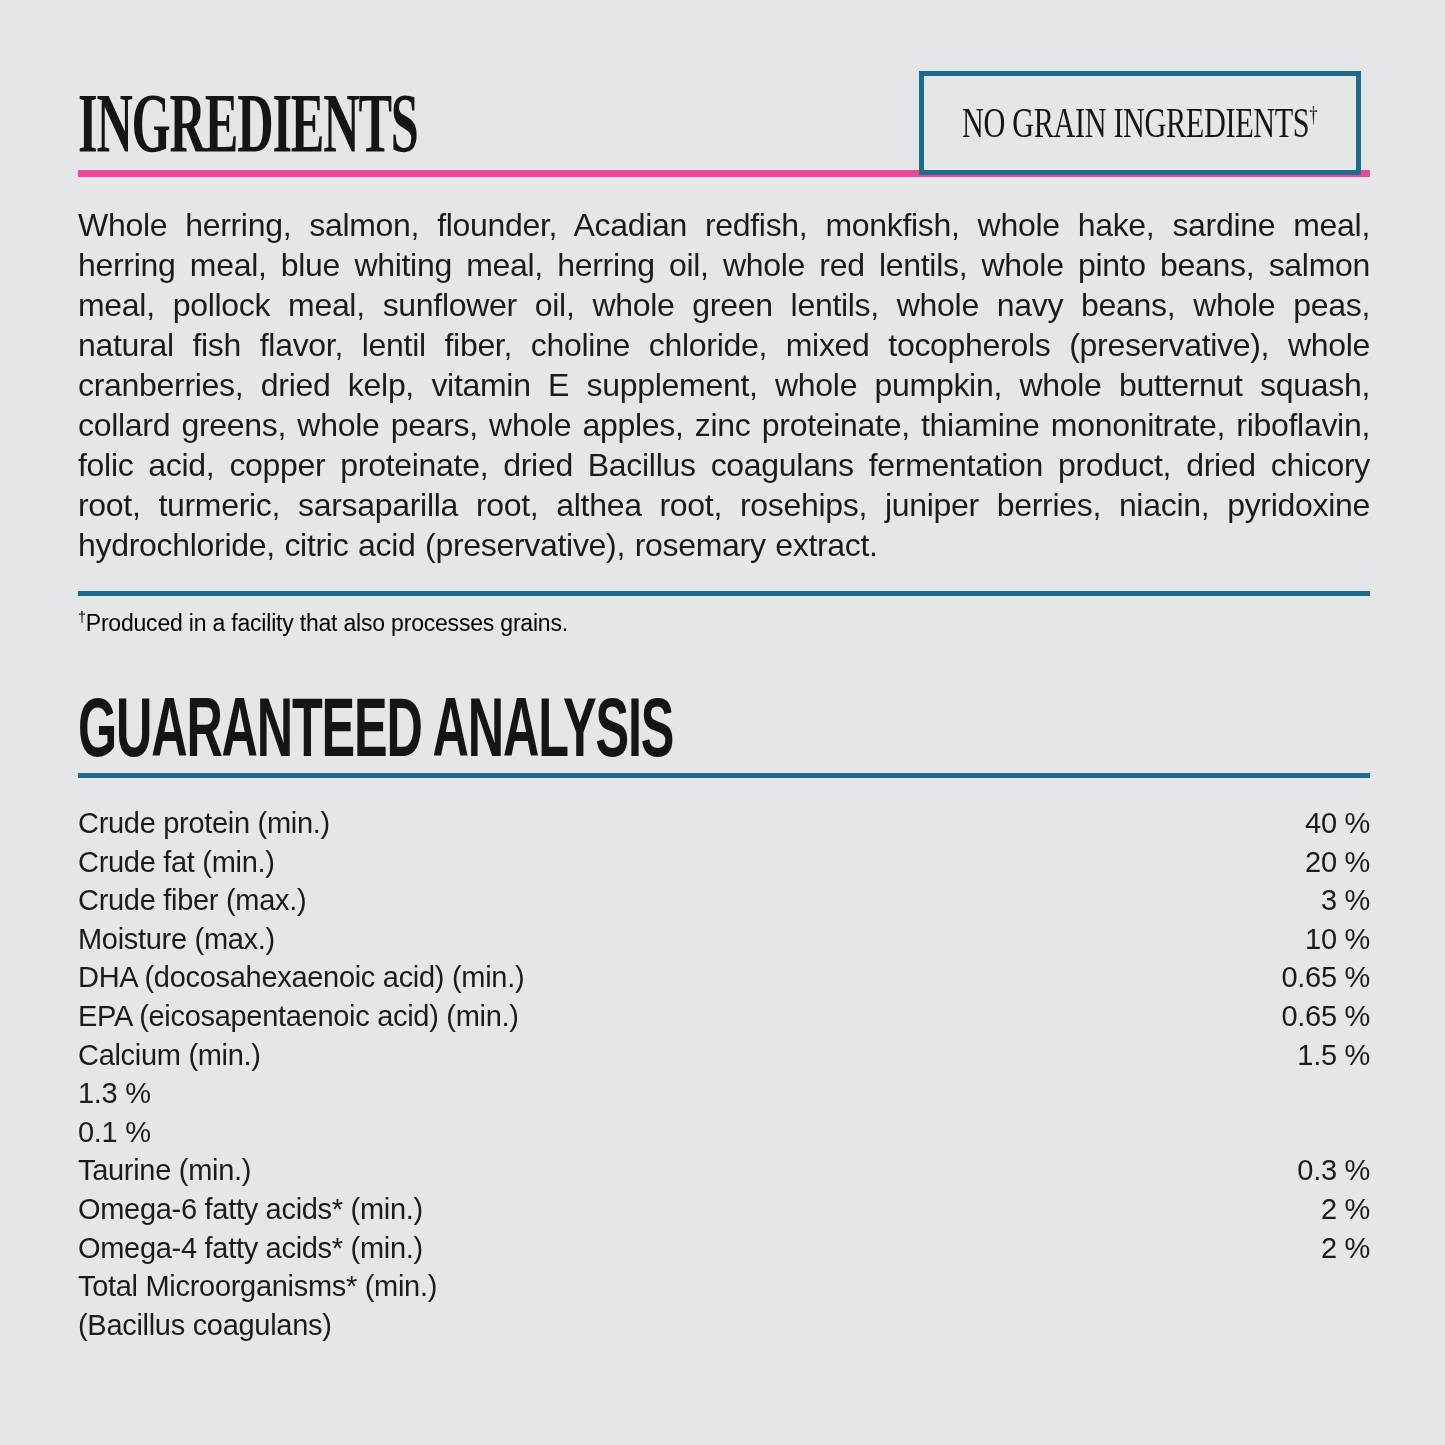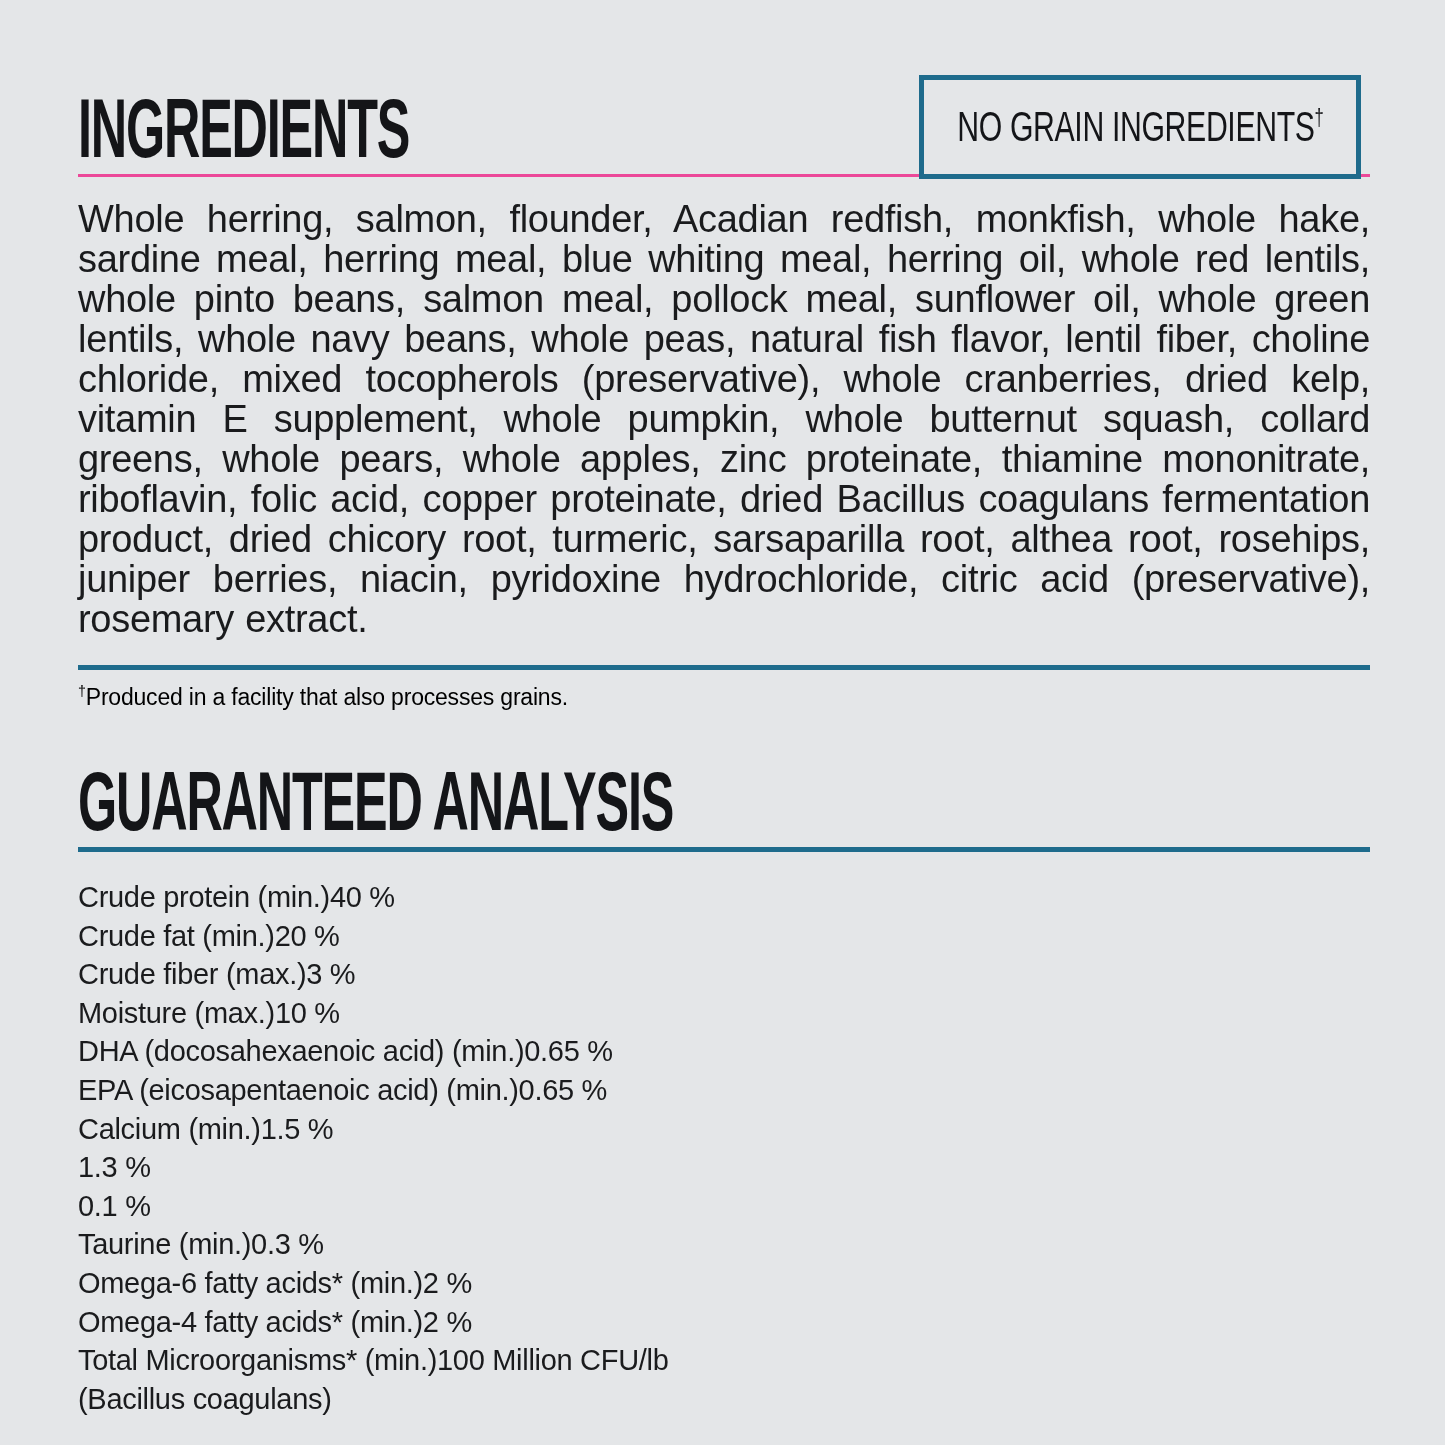--- a/index.html
+++ b/index.html
@@ -17,21 +17,22 @@
     width: 1445px;
     height: 1445px;
     padding: 55px 75px 0 78px;
     background: #e4e6e8;
   }
 
   
   .ing-header {
     position: relative;
     height: 122px;
-    border-bottom: 3px solid #ec4899;
+    border-bottom: 7px solid #ec4899;
+    font-family: Liberation Serif, serif;
   }
 
   .display-title {
     position: absolute;
     left: 0;
     bottom: 4px;
     font-weight: 700;
     font-size: 84px;
     line-height: 1;
     letter-spacing: -2px;
@@ -65,22 +66,22 @@
   }
 
   .no-grain-text sup {
     font-size: 0.55em;
     vertical-align: super;
     line-height: 0;
   }
 
   
   .ing-body {
-    margin-top: 22px;
-    font-size: 38px;
+    margin-top: 28px;
+    font-size: 32px;
     line-height: 40px;
     letter-spacing: -0.3px;
     word-spacing: 1px;
     text-align: justify;
     color: #1a1b1d;
   }
 
   .thin-rule {
     margin-top: 26px;
     height: 5px;
@@ -109,20 +110,21 @@
     height: 92px;
     border-bottom: 5px solid #1e6b8c;
   }
 
   .ga-table {
     margin-top: 26px;
   }
 
   .ga-row {
     display: flex;
+    justify-content: space-between;
     align-items: baseline;
     font-size: 29px;
     line-height: 38.6px;
     letter-spacing: -0.3px;
     color: #1a1b1d;
   }
 
   .ga-row .label { text-align: left; }
   .ga-row .value { text-align: right; white-space: nowrap; }
 </style>
@@ -190,21 +192,20 @@
     <div class="ga-row">
       <span class="label">Omega-6 fatty acids* (min.)</span>
       <span class="value">2 %</span>
     </div>
     <div class="ga-row">
       <span class="label">Omega-4 fatty acids* (min.)</span>
       <span class="value">2 %</span>
     </div>
     <div class="ga-row">
       <span class="label">Total Microorganisms* (min.)</span>
-      <span class="value">100 Million CFU/lb</span>
     </div>
     <div class="ga-row">
       <span class="label">(Bacillus coagulans)</span>
       <span class="value"></span>
     </div>
   </div>
 
 </div>
 
 </body></html>

